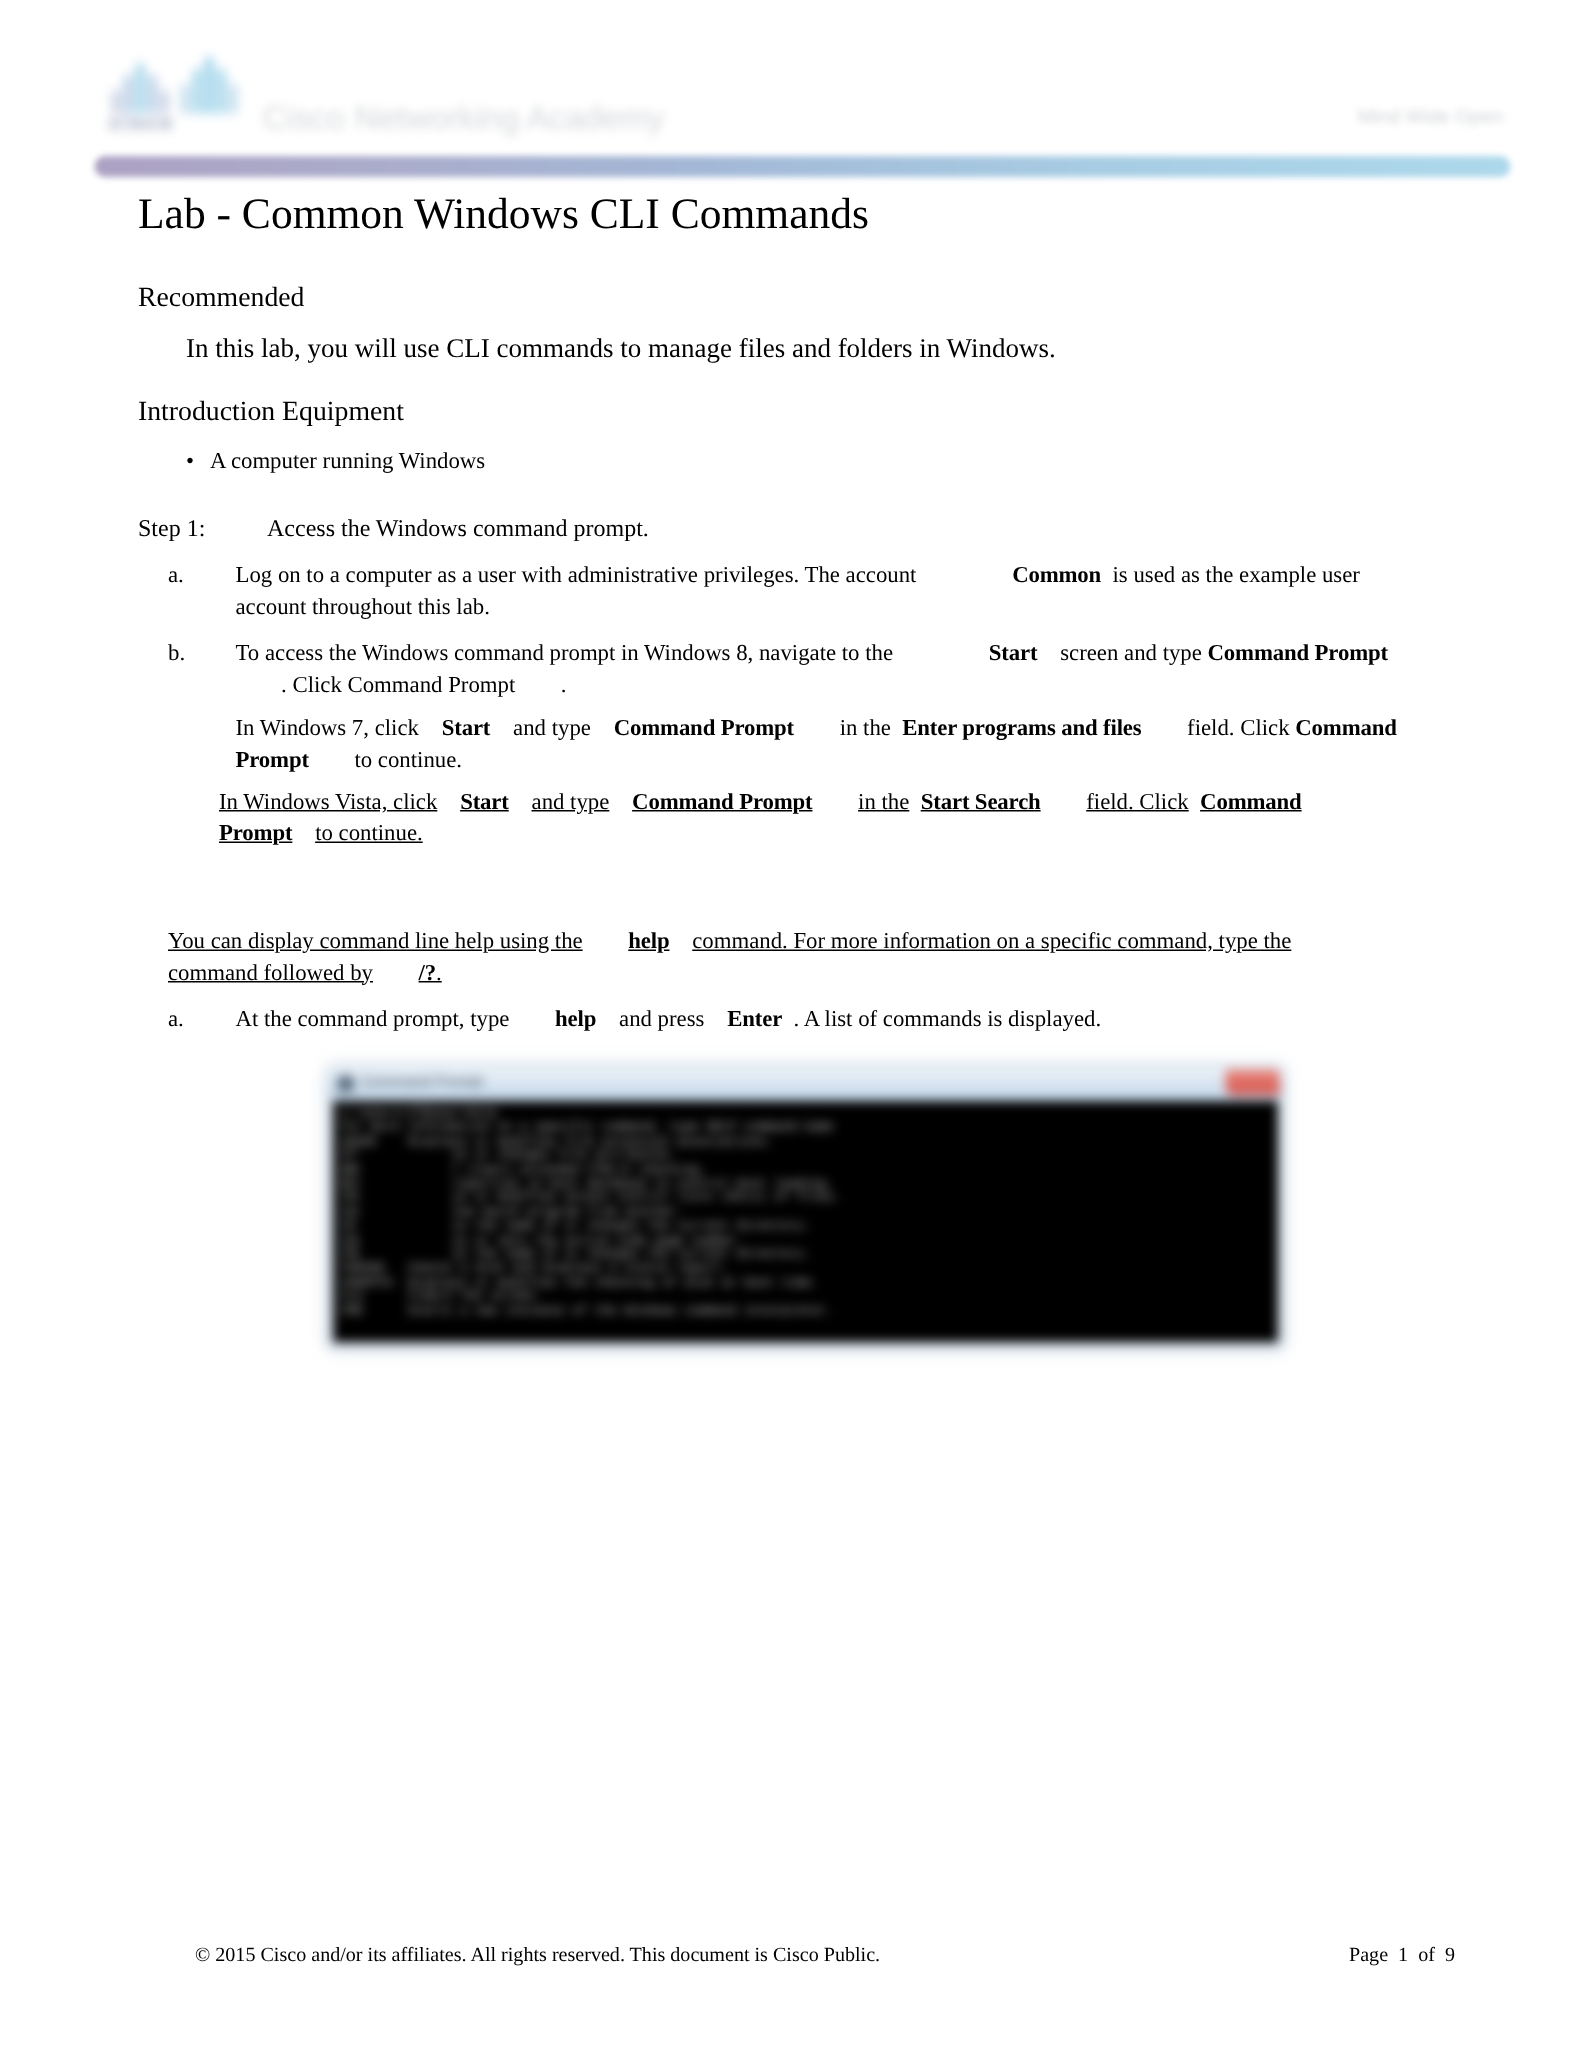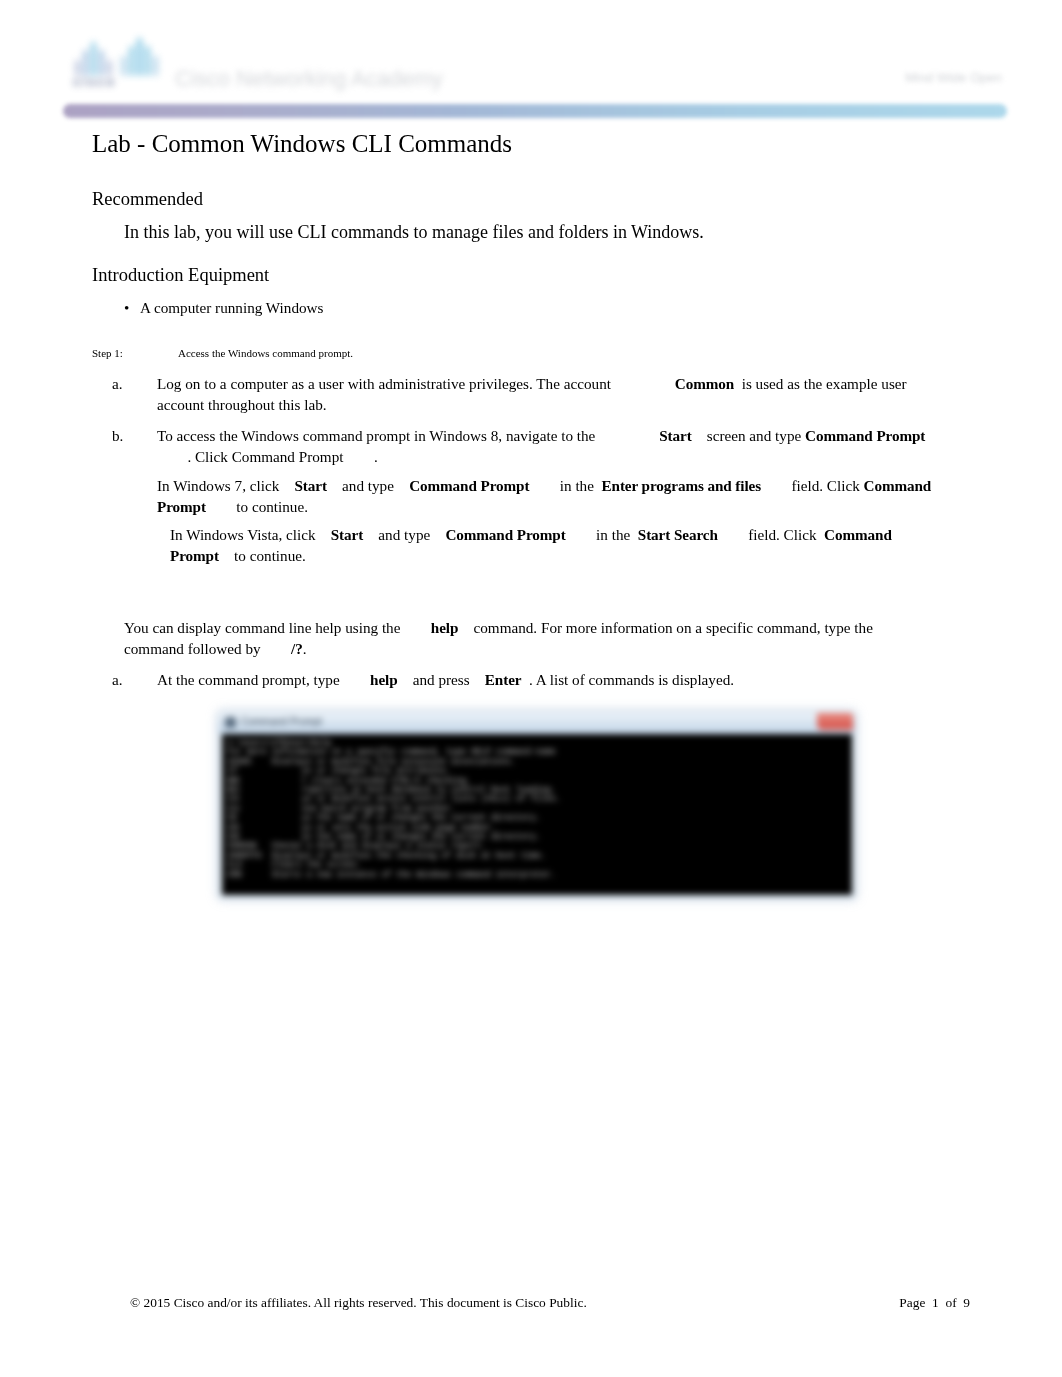--- a/index.html
+++ b/index.html
@@ -108,21 +108,21 @@
     background: linear-gradient(to right, #a89dc0 0%, #a7a7c8 18%, #9fb4d4 42%, #a3cbe3 72%, #a9d6ea 100%);
     filter: blur(2.2px);
     opacity: 0.95;
   }
 
   
   .doc-title {
     position: absolute;
     left: 92px;
     top: 128px;
-    font-size: 25px;
+    font-size: 29px;
     line-height: 31px;
     font-weight: normal;
     margin: 0;
     white-space: nowrap;
   }
   .h2 {
     position: absolute;
     left: 92px;
     font-size: 18.5px;
     line-height: 24px;
@@ -159,21 +159,21 @@
   }
   .bullet-row .btxt {
     position: absolute;
     left: 16px;
     top: 0;
   }
 
   .step {
     position: absolute;
     left: 92px;
-    font-size: 11px;
+    font-size: 16px;
     line-height: 22px;
     white-space: nowrap;
   }
   .step .lbl { display: inline-block; width: 86px; }
   .step-1 { top: 342px; }
   .step-2 { top: 588px; }
 
   .item {
     position: absolute;
     font-size: 15.2px;
@@ -194,22 +194,22 @@
   .item-a1 { left: 112px; top: 374px; width: 830px; }
   .item-b1 { left: 112px; top: 426px; width: 830px; }
   .item-a2 { left: 112px; top: 670px; width: 830px; }
 
   .plain {
     position: absolute;
     font-size: 15.2px;
     line-height: 20.5px;
   }
   .p-win7   { left: 157px; top: 476px; width: 775px; }
-  .p-vista  { left: 170px; top: 525px; width: 768px; }
-  .p-help   { left: 124px; top: 618px; width: 796px; }
+  .p-vista  { left: 146px; top: 525px; width: 768px; text-decoration: underline; }
+  .p-help   { left: 112px; top: 618px; width: 796px; text-decoration: underline; }
 
   
   .ui {
     font-weight: bold;
     letter-spacing: -0.1px;
   }
   .sp { display: inline-block; width: 0.5em; }
   .sp-lg { display: inline-block; width: 4.2em; }
   .sp-md { display: inline-block; width: 2.0em; }
   .sp-sm { display: inline-block; width: 1.0em; }

